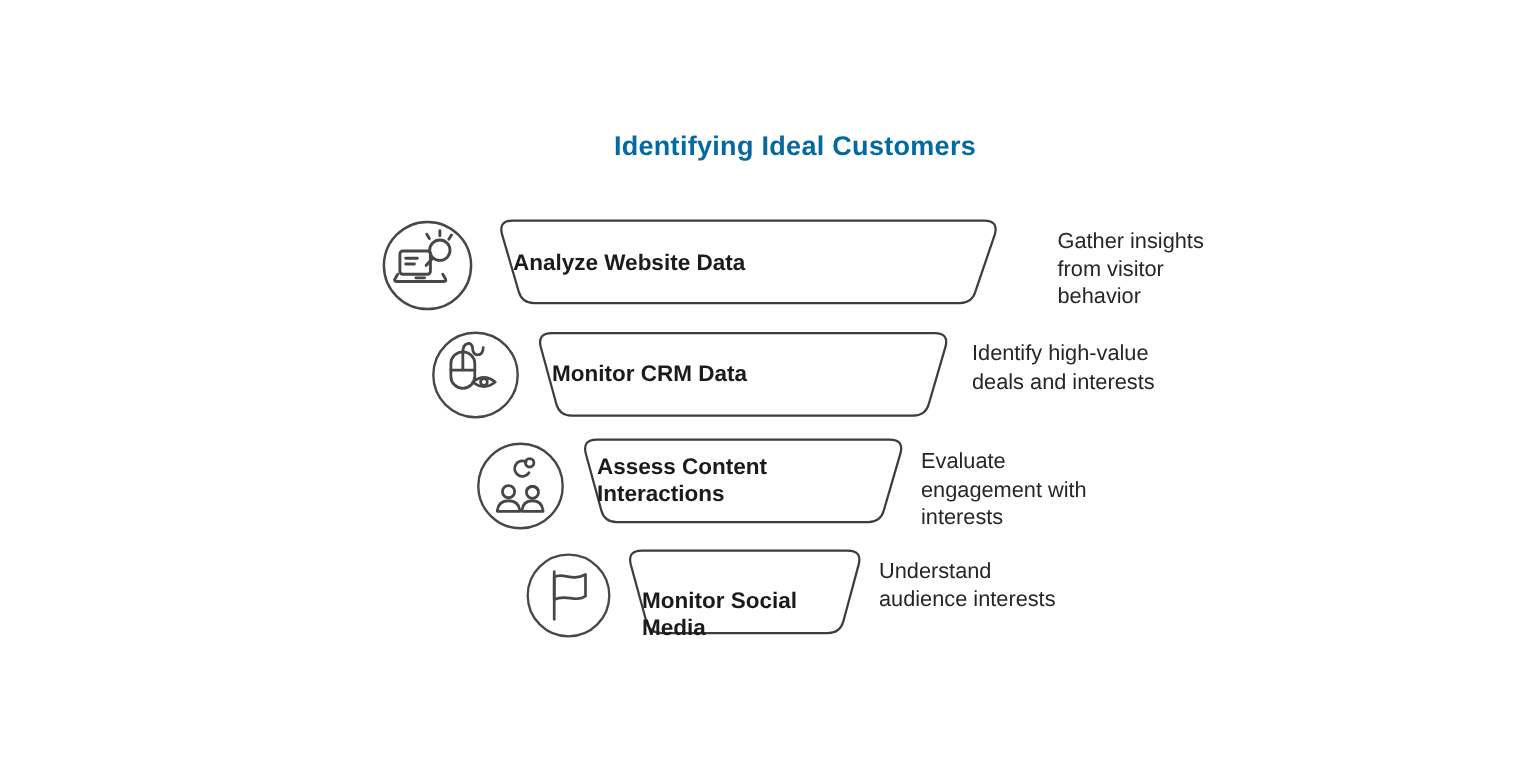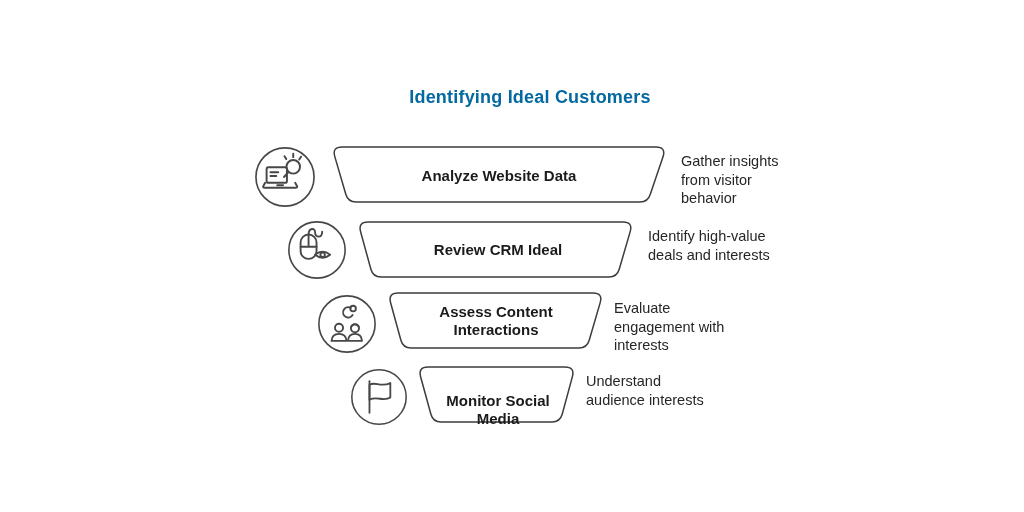--- a/index.html
+++ b/index.html
@@ -11,31 +11,31 @@
     position:absolute;left:330px;top:87px;width:400px;text-align:center;
     font-size:18px;font-weight:700;color:#0369a1;letter-spacing:.2px;
   }
   .shapes{position:absolute;left:0;top:0;width:1024px;height:512px;}
   .trap{fill:#ffffff;stroke:#3d3d3d;stroke-width:1.5;}
   .icon{position:absolute;}
   .icon svg{display:block;}
   .ic{fill:none;stroke:#474747;stroke-width:2;stroke-linecap:round;stroke-linejoin:round;}
   .ic-ring{fill:none;stroke:#474747;stroke-width:1.7;}
   .step-label{
-    position:absolute;text-align:center;font-weight:700;font-size:15px;
+    position:absolute;font-weight:700;font-size:15px;
     line-height:1.22;color:#1b1b1b;
   }
   .s1-label{left:342px;top:167px;width:314px;}
   .s2-label{left:368px;top:241px;width:260px;}
   .s3-label{left:398px;top:303px;width:196px;}
   .s4-label{left:428px;top:392px;width:140px;}
   .step-desc{
     position:absolute;font-size:14.5px;line-height:18.5px;color:#262626;font-weight:400;
   }
-  .s1-desc{left:681px;top:152px;width:112px;}
+  .s1-desc{left:705px;top:152px;width:112px;}
   .s2-desc{left:648px;top:227px;width:140px;}
   .s3-desc{left:614px;top:299px;width:122px;}
   .s4-desc{left:586px;top:372px;width:136px;}
   .i1{left:254px;top:146px;}
   .i2{left:287px;top:220px;}
   .i3{left:317px;top:294px;}
   .i4{left:350px;top:368px;}
 </style>
 </head>
 <body>
@@ -90,21 +90,21 @@
 
   <div class="icon i4">
     <svg width="58" height="58" viewBox="0 0 64 64">
       <circle class="ic-ring" cx="32" cy="32" r="30"></circle>
       <path class="ic" d="M21.5,14.5 V49.5"></path>
       <path class="ic" d="M21.5,18.5 C28,14.5 34,22 44.5,16.5 L44.5,32.5 C37,37.5 30,30.5 21.5,35 Z"></path>
     </svg>
   </div>
 
   <div class="step-label s1-label">Analyze Website Data</div>
-  <div class="step-label s2-label">Review CRM Ideal</div>
+  <div class="step-label s2-label">Monitor CRM Data</div>
   <div class="step-label s3-label">Assess Content Interactions</div>
   <div class="step-label s4-label">Monitor Social Media</div>
 
   <div class="step-desc s1-desc">Gather insights from visitor behavior</div>
   <div class="step-desc s2-desc">Identify high-value deals and interests</div>
   <div class="step-desc s3-desc">Evaluate engagement with interests</div>
   <div class="step-desc s4-desc">Understand audience interests</div>
 
 </div>
 

